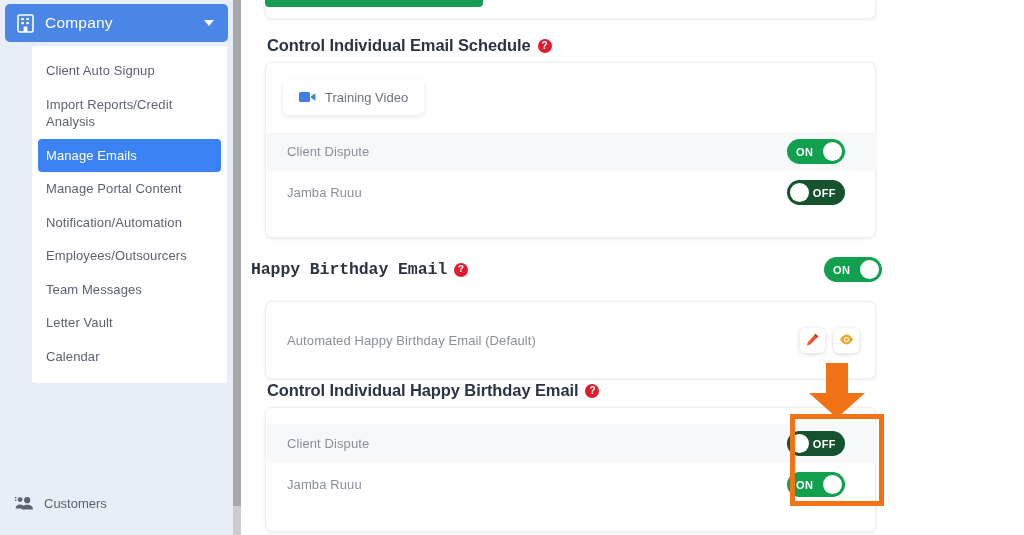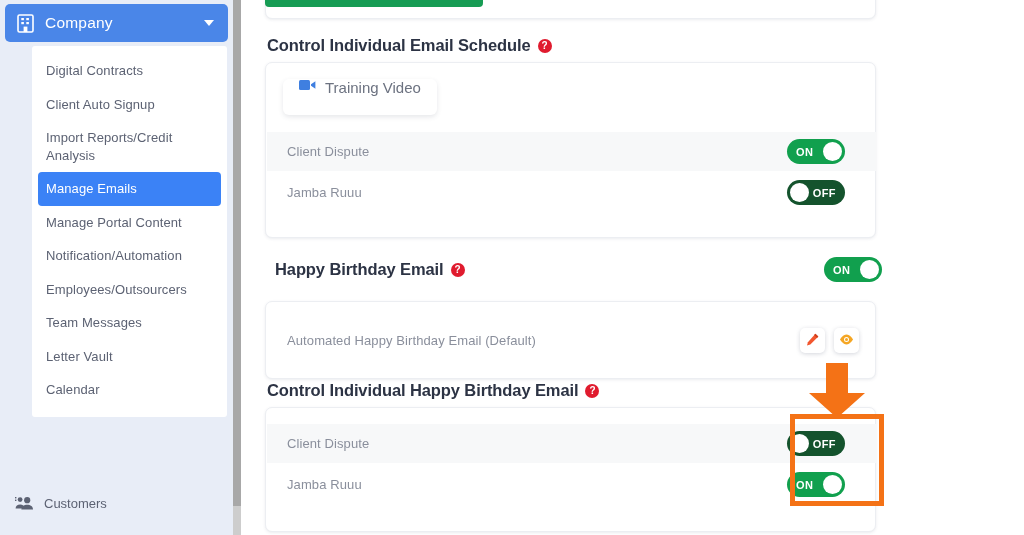--- a/index.html
+++ b/index.html
@@ -151,27 +151,27 @@
     left: 24px; top: -10px;
     width: 217px; height: 16px;
     background: #179c54;
     border-radius: 0 0 4px 4px;
   }
 
   
   .tv-chip {
     position: absolute;
     display: flex;
-    align-items: flex-start;
+    align-items: center;
     background: #ffffff;
     border-radius: 6px;
     box-shadow: 0 2px 5px rgba(60,70,95,.13);
     padding: 0 16px;
     height: 36px;
-    font-size: 15px;
+    font-size: 13px;
     color: #6c7280;
   }
   .tv-chip .cam { margin-right: 9px; display: flex; }
 
   
   .list-row {
     position: absolute;
     left: 1px;
     width: 609px;
     height: 39px;
@@ -253,21 +253,20 @@
           <rect x="4.3" y="8" width="2.6" height="2.2" fill="#ffffff"></rect>
           <rect x="9.3" y="8" width="2.6" height="2.2" fill="#ffffff"></rect>
           <rect x="6.6" y="12.6" width="3.8" height="5.4" fill="#ffffff"></rect>
         </svg>
       </span>
       <span class="label">Company</span>
       <span class="caret-down"></span>
     </div>
 
     <div class="submenu">
-      <div class="submenu-item">Digital Contracts</div>
       <div class="submenu-item">Client Auto Signup</div>
       <div class="submenu-item">Import Reports/Credit Analysis</div>
       <div class="submenu-item active">Manage Emails</div>
       <div class="submenu-item">Manage Portal Content</div>
       <div class="submenu-item">Notification/Automation</div>
       <div class="submenu-item">Employees/Outsourcers</div>
       <div class="submenu-item">Team Messages</div>
       <div class="submenu-item">Letter Vault</div>
       <div class="submenu-item">Calendar</div>
     </div>
@@ -323,21 +322,21 @@
 
       <div class="list-row" style="top:110px;">
         <span class="row-text">Jamba Ruuu</span>
         <span class="toggle off" style="margin-right:31px;">
           <span>OFF</span>
           <span class="knob"></span>
         </span>
       </div>
     </div>
 
-    <div class="section-title" style="left:34px; top:260px;">
+    <div class="section-title" style="left:10px; top:260px;font-family:Liberation Mono, monospace;">
       <span>Happy Birthday Email</span>
       <span class="qmark">?</span>
     </div>
 
     <div class="toggle on" style="position:absolute; left:583px; top:257px;">
       <span>ON</span>
       <span class="knob"></span>
     </div>
 
     <div class="card" style="left:24px; top:285px; width:611px; height:78px;margin-top:16px;">

